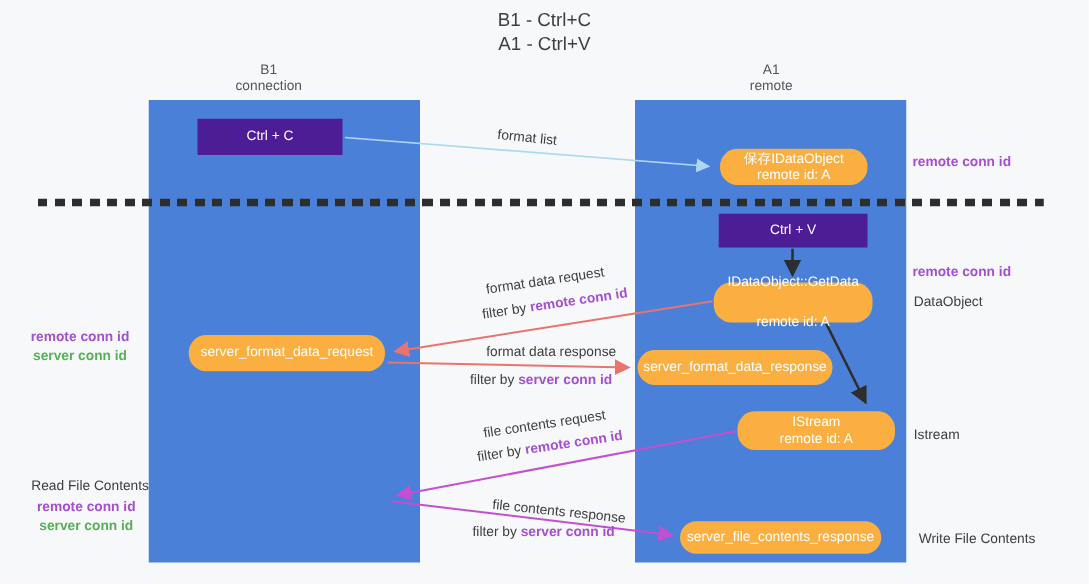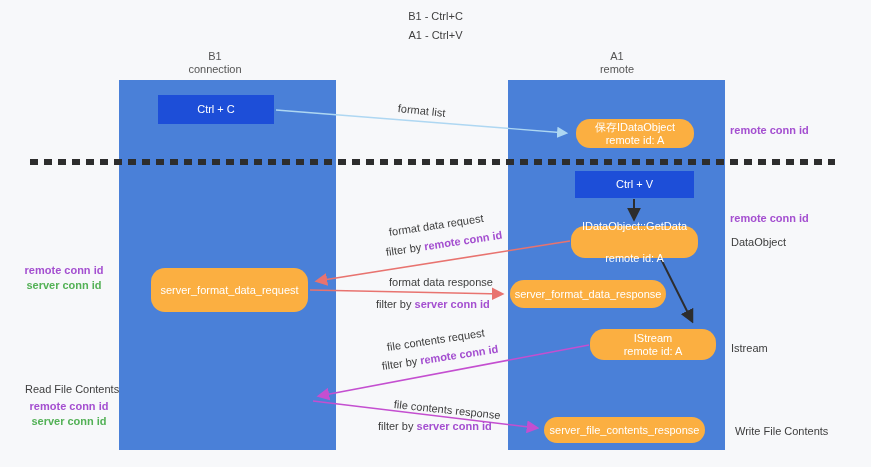--- a/index.html
+++ b/index.html
@@ -5,42 +5,42 @@
   html,body{margin:0;padding:0;}
   .canvas{
     position:relative;
     width:871px;height:467px;
     background:#f7f8fa;
     font-family:"Liberation Sans", sans-serif;
     overflow:hidden;
   }
   .title{
     position:absolute;left:0;top:7px;width:871px;
-    text-align:center;font-size:11px;line-height:19px;color:#3f3f3f;
+    text-align:center;font-size:15px;line-height:19px;color:#3f3f3f;
   }
   .col-header{
     position:absolute;top:50px;width:110px;
     text-align:center;font-size:11px;line-height:13px;color:#555;
   }
   .column{
     position:absolute;top:80px;width:217px;height:370px;
     background:#4a80d8;z-index:1;
   }
   .dashed-line{
     position:absolute;left:30px;top:159px;width:805px;height:6px;z-index:4;
     background:repeating-linear-gradient(90deg,#2d2d2d 0 8px,transparent 8px 14px);
   }
   .arrows{position:absolute;left:0;top:0;z-index:2;}
   .node{
     position:absolute;z-index:3;
     display:flex;flex-direction:column;align-items:center;justify-content:center;
     color:#fff;font-size:11px;line-height:13px;text-align:center;white-space:nowrap;
   }
   .orange{background:#fbaf41;border-radius:14px;}
-  .green{background:#1d4ed8;}
+  .green{background:#4c1d95;}
   .ann{
     position:absolute;z-index:3;font-size:11px;color:#3d3d3d;white-space:nowrap;
     transform-origin:left center;
   }
   .tilt-up{transform:rotate(-8.5deg);}
   .tilt-down{transform:rotate(6deg);}
   .conn-purple{color:#a44fd0;font-weight:bold;}
   .conn-green{color:#53b156;font-weight:bold;}
   .side-group{position:absolute;z-index:3;font-size:11px;line-height:15px;text-align:center;white-space:nowrap;}
   .plain{color:#3d3d3d;font-weight:normal;}
@@ -104,21 +104,21 @@
 
   <div class="node green" style="left:575px;top:171px;width:119px;height:27px;">
     <span>Ctrl + V</span>
   </div>
 
   <div class="node orange" style="left:571px;top:226px;width:127px;height:32px;gap:19px;">
     <span>IDataObject::GetData</span>
     <span>remote id: A</span>
   </div>
 
-  <div class="node orange" style="left:151px;top:268px;width:157px;height:44px;">
+  <div class="node orange" style="left:151px;top:268px;width:157px;height:29px;">
     <span>server_format_data_request</span>
   </div>
 
   <div class="node orange" style="left:510px;top:280px;width:156px;height:28px;">
     <span>server_format_data_response</span>
   </div>
 
   <div class="node orange" style="left:590px;top:329px;width:126px;height:31px;">
     <span>IStream</span>
     <span>remote id: A</span>

